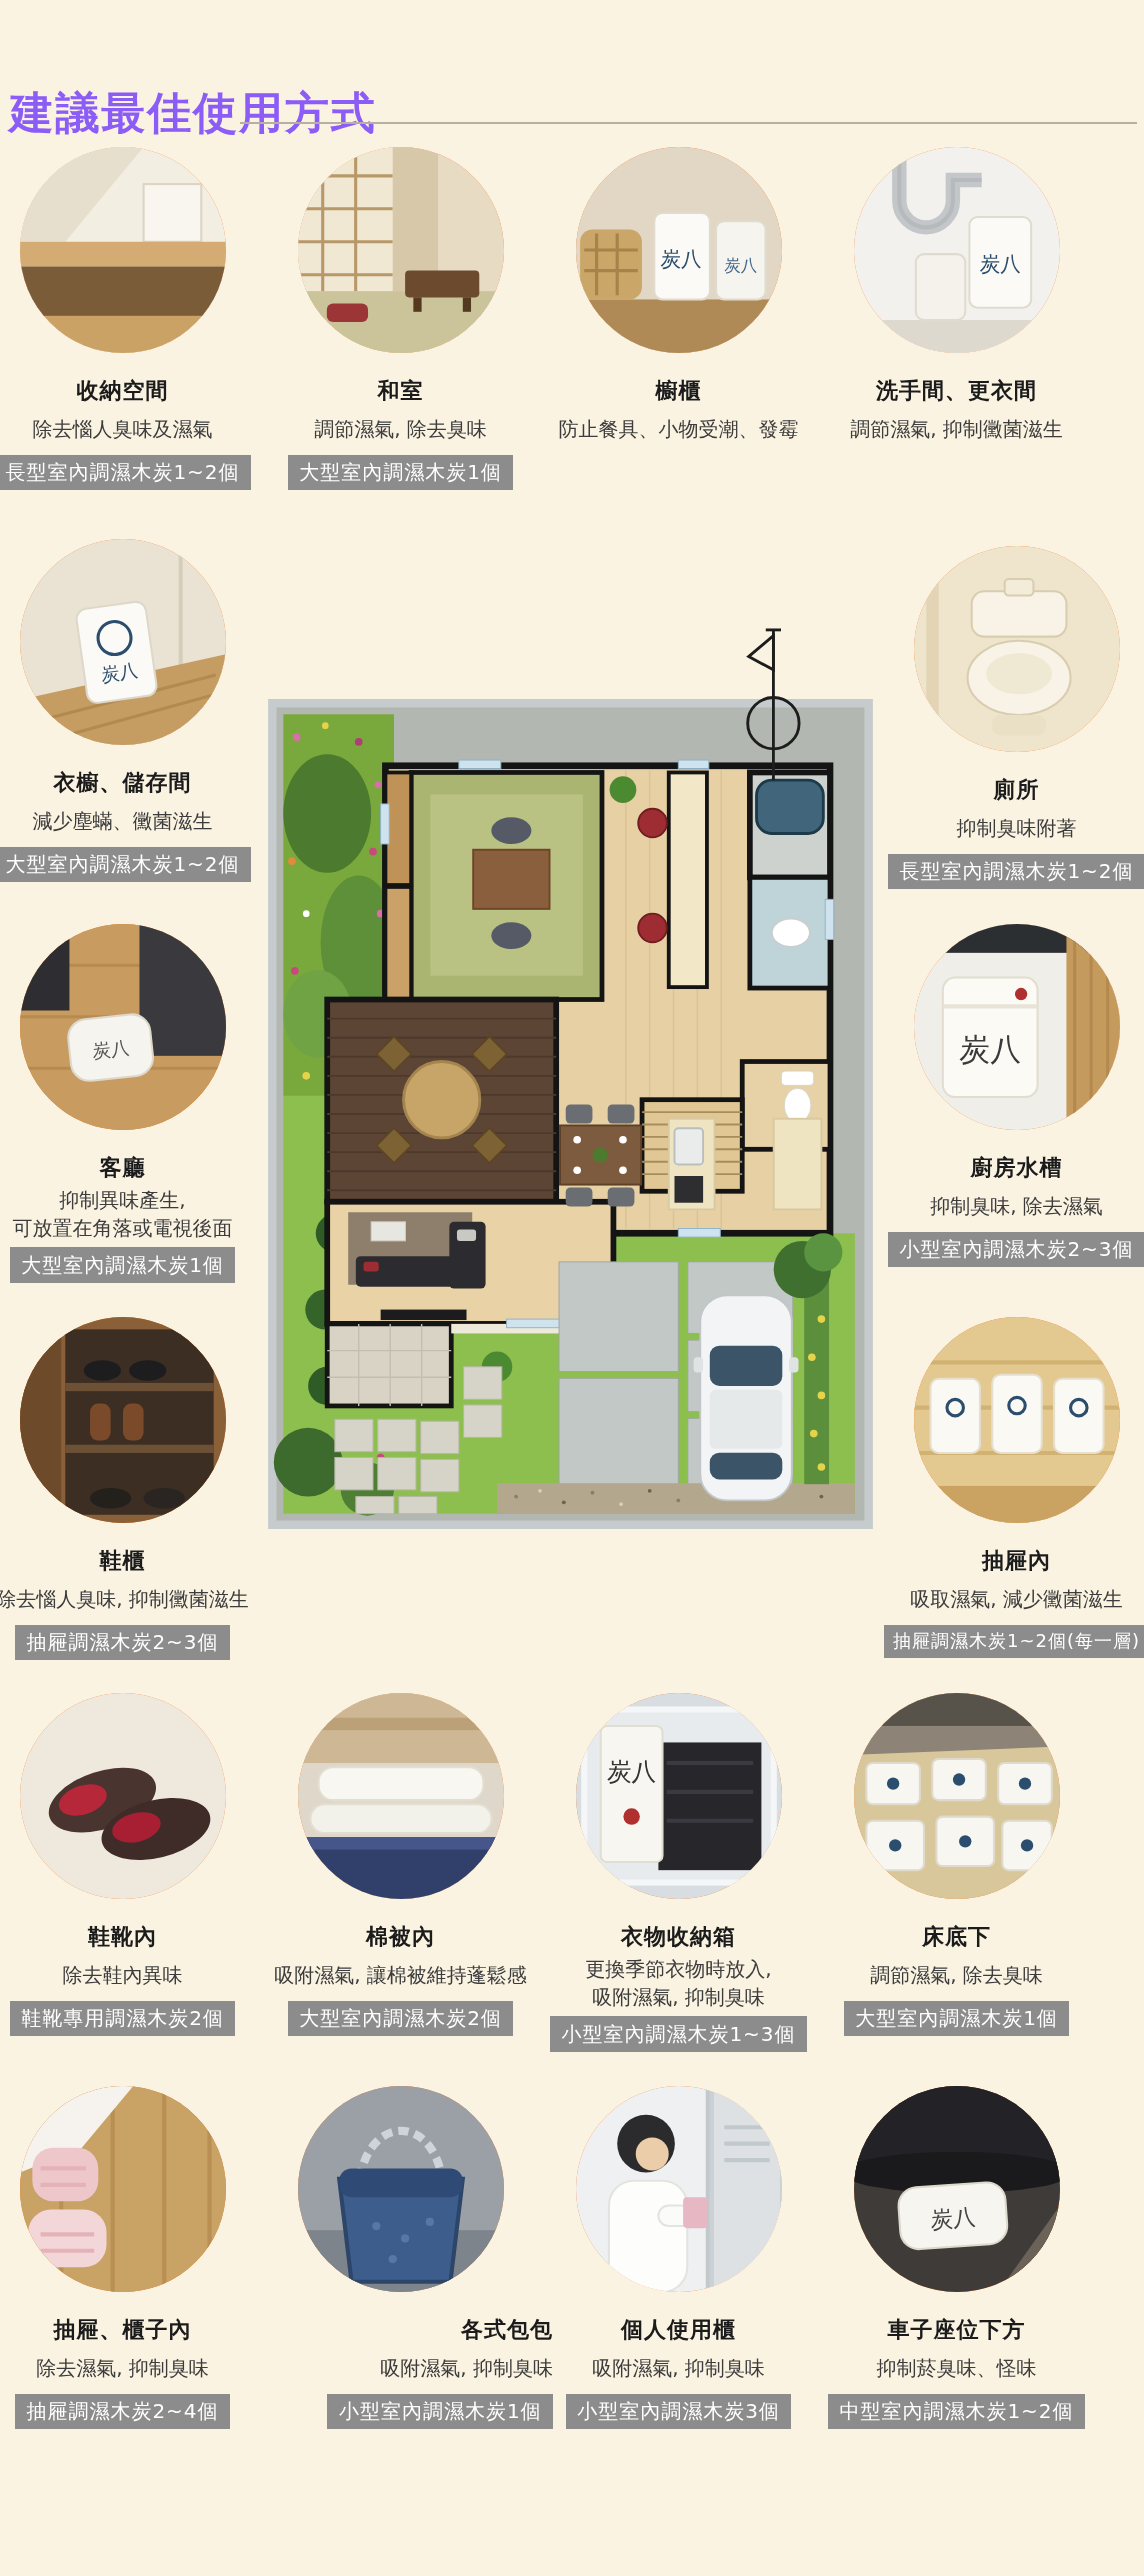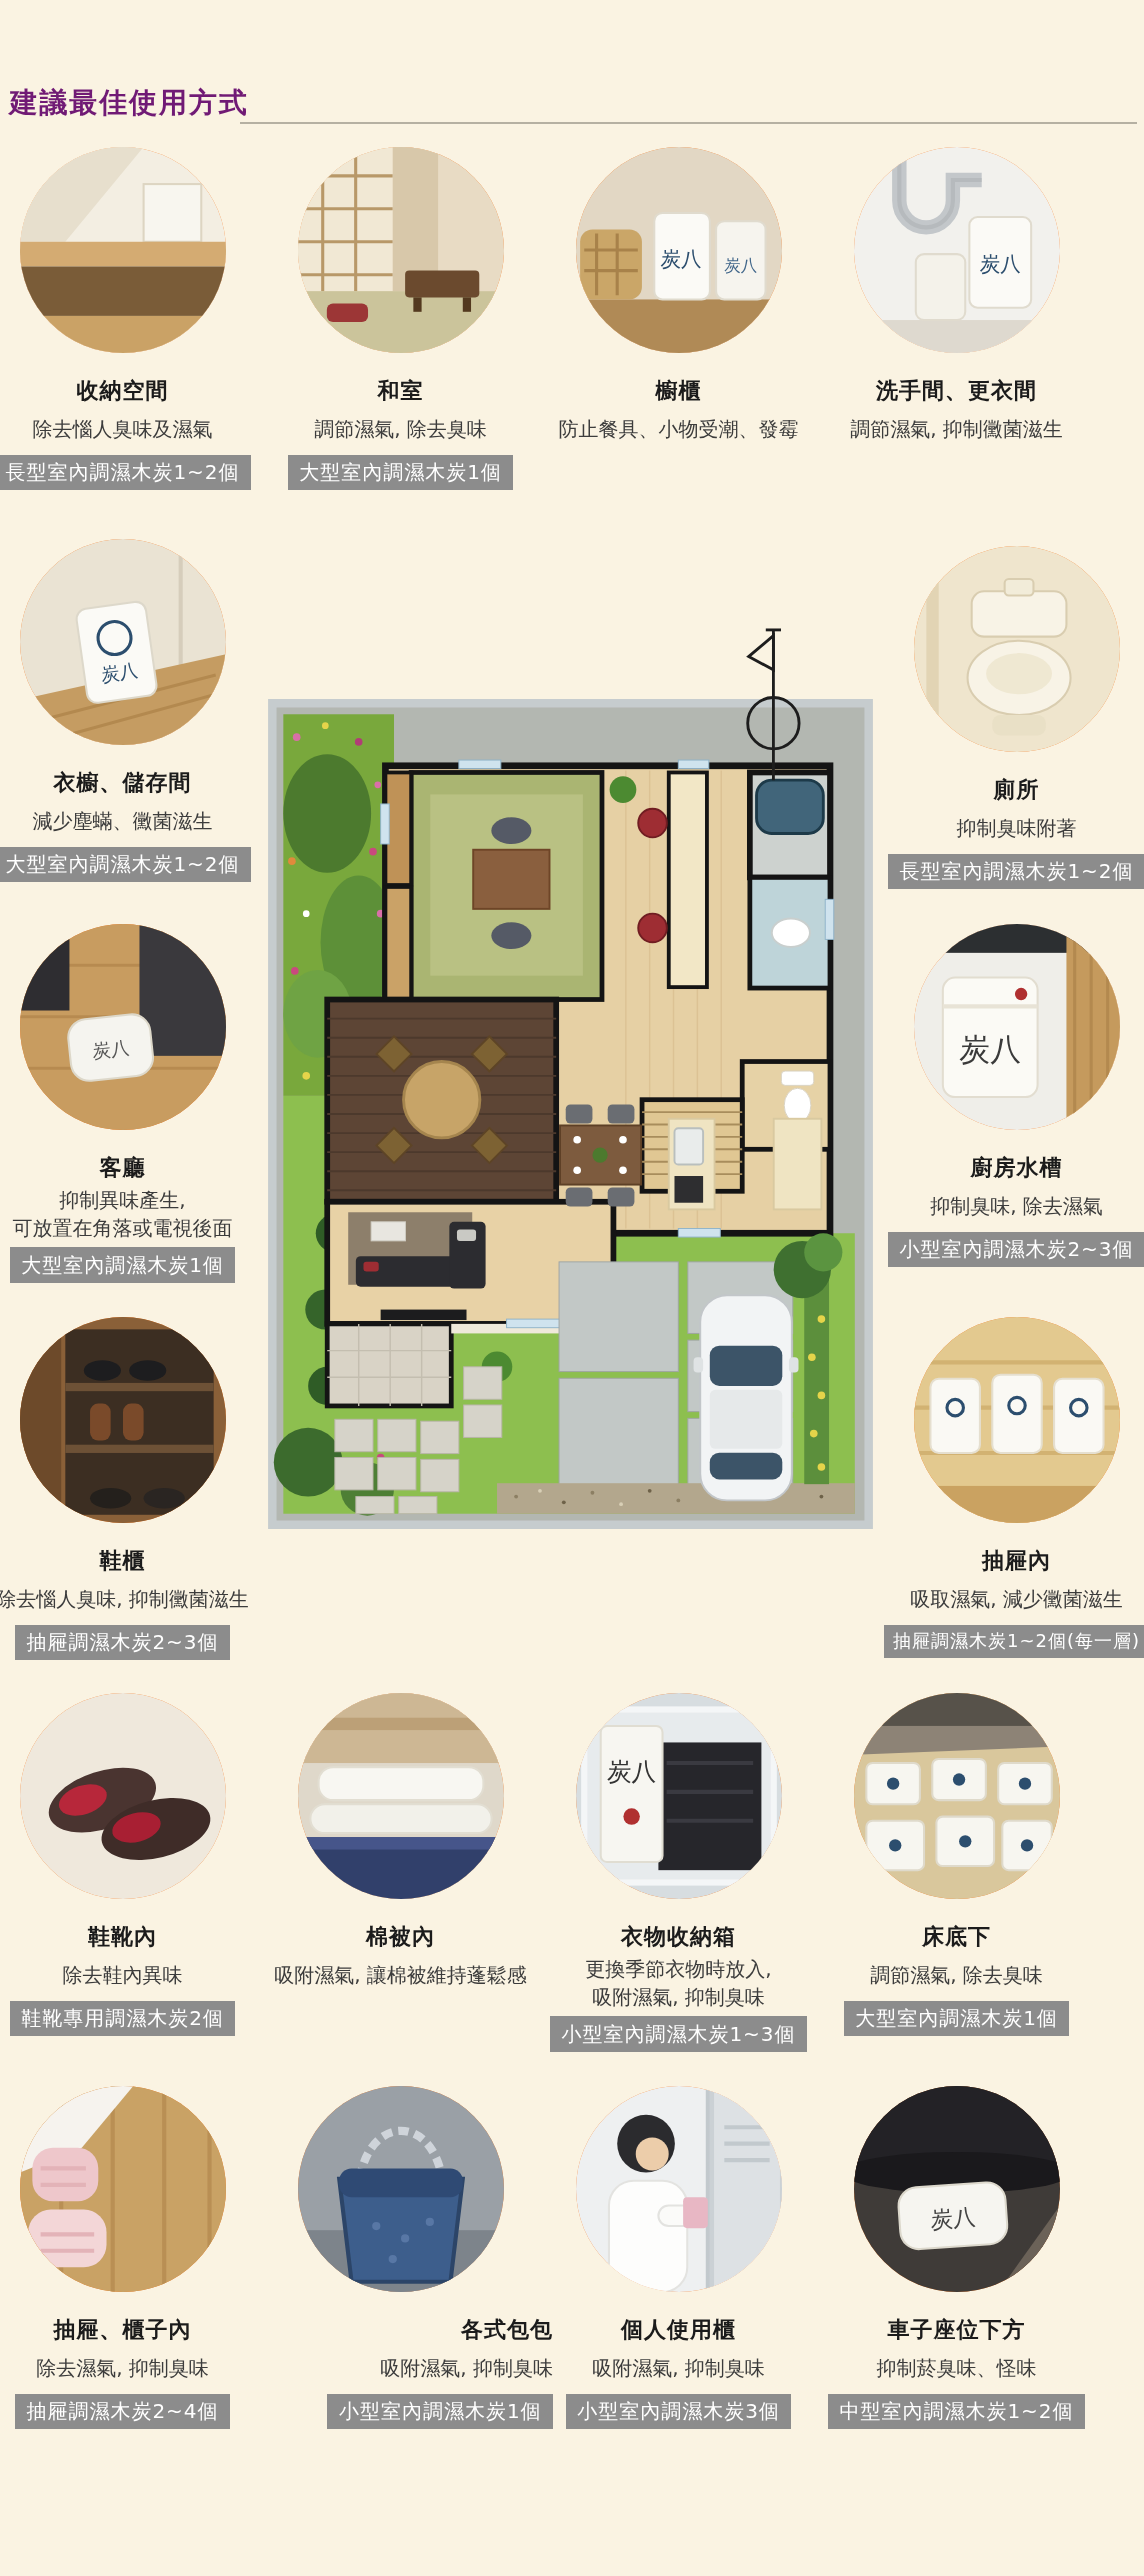--- a/index.html
+++ b/index.html
@@ -1,18 +1,18 @@
 <!DOCTYPE html>
 <html><head>
 <meta charset="utf-8">
 <style>
   html,body{margin:0;padding:0;background:#faf3e2;}
   .page{position:relative;width:1145px;height:2576px;background:#faf3e2;overflow:hidden;
         font-family:"DejaVu Sans","Liberation Sans",sans-serif;}
-  .main-title{position:absolute;left:9.5px;top:84px;font-size:28px;font-weight:bold;color:#701a75;letter-spacing:1.9px;}
+  .main-title{position:absolute;left:9.5px;top:84px;font-size:44px;font-weight:bold;color:#8b5cf6;letter-spacing:1.9px;}
   .title-rule{position:absolute;left:240px;top:122px;width:897px;height:1.9px;background:#b5b0a2;}
   .item{position:absolute;width:305px;text-align:center;}
   .photo{width:206px;height:206px;margin:0 auto 23px auto;border-radius:50%;overflow:hidden;background:#f97316;}
   .photo svg{display:block;width:100%;height:100%;}
   .t{font-size:22px;font-weight:bold;color:#1b1b1b;line-height:29px;margin-bottom:9.5px;letter-spacing:1px;}
   .d{font-size:20px;color:#3c3c3c;line-height:29px;white-space:nowrap;}
   .badge{display:inline-block;margin-top:11.4px;background:#8c8c8c;color:#fff;font-size:20px;line-height:1;
          padding:7.6px 11.4px;letter-spacing:1px;white-space:nowrap;}
   .badge-sm{font-size:18px;padding:7.6px 8.6px;}
   .compact .t{margin-bottom:3.8px;}
@@ -413,20 +413,21 @@
         <rect width="100" height="34" fill="#cdb794"></rect>
         <rect y="12" width="100" height="6" fill="#bca077"></rect>
         <rect x="10" y="36" width="80" height="16" rx="7" fill="#f8f7f2" stroke="#e2ded2"></rect>
         <rect x="6" y="54" width="88" height="14" rx="7" fill="#f2f1ea" stroke="#e2ded2"></rect>
         <rect y="70" width="100" height="30" fill="#31406b"></rect>
         <rect y="70" width="100" height="6" fill="#46558a"></rect>
       </svg>
     </div>
     <div class="t">棉被內</div>
     <div class="d">吸附濕氣, 讓棉被維持蓬鬆感</div>
+    <div><span class="badge">大型室內調濕木炭2個</span></div>
   </div>
 
   <div class="item compact" style="left:526px;top:1693px;">
     <div class="photo">
       <svg viewBox="0 0 100 100">
         <rect width="100" height="100" fill="#d7dde0"></rect>
         <rect x="4" y="8" width="92" height="84" fill="#e7ebed" stroke="#f4f6f7" stroke-width="3"></rect>
         <rect x="40" y="24" width="50" height="62" fill="#26262b"></rect>
         <path d="M44,34 H86 M44,48 H86 M44,62 H86" stroke="#3a3a41" stroke-width="2"></path>
         <rect x="12" y="16" width="30" height="66" rx="3" fill="#f7f6f1" stroke="#e0ddd2"></rect>

